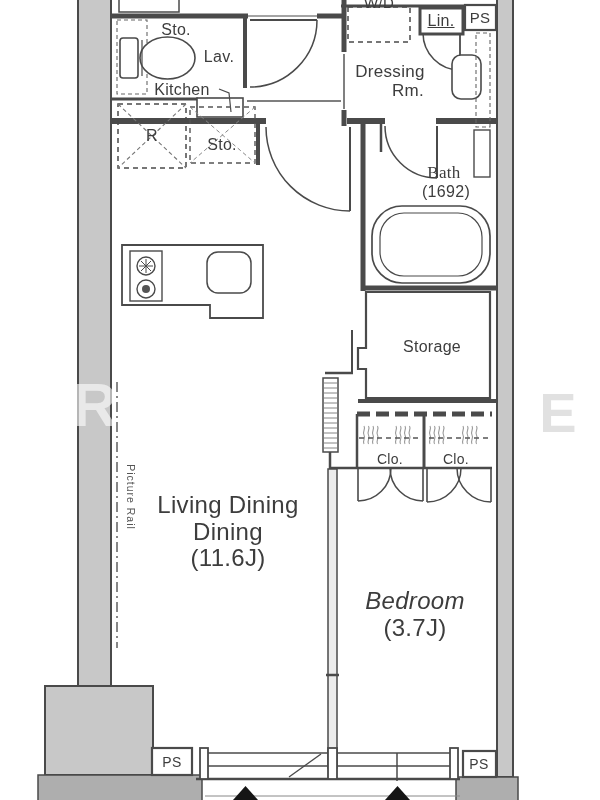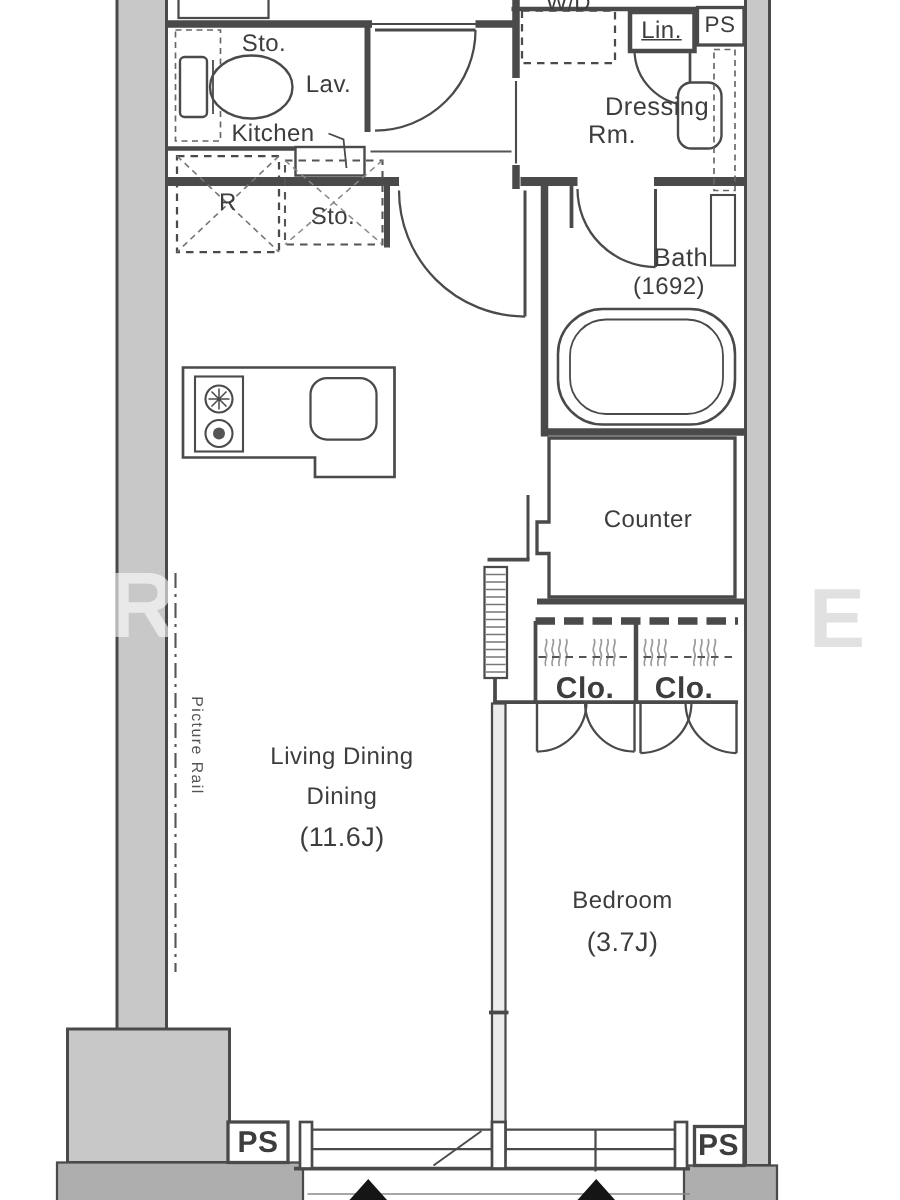--- a/index.html
+++ b/index.html
@@ -6,26 +6,26 @@
   .canvas{
     position:relative;width:600px;height:800px;background:#ffffff;
     overflow:hidden;font-family:"Liberation Sans",sans-serif;
   }
   .canvas svg{position:absolute;left:0;top:0;}
   .lbl{
     position:absolute;transform:translate(-50%,-50%);
     color:#3d3d3d;white-space:nowrap;line-height:1;
     font-family:"Liberation Sans",sans-serif;letter-spacing:.3px;
   }
-  .s20{font-size:16px;}
-  .s18{font-size:18px;}
+  .s20{font-size:24px;}
+  .s18{font-size:24px;}
   .s17{font-size:17px;}
   .s16{font-size:16px;}
   .s15{font-size:15px;}
-  .s14{font-size:20px;font-weight:bold;}
+  .s14{font-size:14px;}
   .vert{transform:translate(-50%,-50%) rotate(90deg);font-size:10.5px;color:#555;letter-spacing:1px;}
   .wm{position:absolute;transform:translate(-50%,-50%);font-weight:bold;}
   .wm-left{font-size:62px;color:rgba(255,255,255,0.60);}
   .wm-right{font-size:56px;color:rgba(120,120,120,0.22);}
 </style>
 </head>
 <body>
 
 <div class="canvas">
 
@@ -199,31 +199,31 @@
 
 <div class="wm wm-left" style="left:95px;top:404px;">R</div>
 <div class="wm wm-right" style="left:558px;top:412px;">E</div>
 
 <div class="lbl s16" style="left:176px;top:30px;">Sto.</div>
 <div class="lbl s16" style="left:219px;top:57px;">Lav.</div>
 <div class="lbl s16" style="left:182px;top:90px;">Kitchen</div>
 <div class="lbl s15" style="left:379px;top:2px;">W/D</div>
 <div class="lbl s16" style="left:441px;top:21px;text-decoration:underline;">Lin.</div>
 <div class="lbl s15" style="left:480px;top:17px;">PS</div>
-<div class="lbl s17" style="left:390px;top:71px;margin-left:48px;">Dressing</div>
+<div class="lbl s17" style="left:390px;top:71px;">Dressing</div>
 <div class="lbl s17" style="left:408px;top:90px;">Rm.</div>
-<div class="lbl s17" style="left:454px;top:172px;">Bath</div>
+<div class="lbl s17" style="left:444px;top:172px;font-family:Liberation Serif, serif;">Bath</div>
 <div class="lbl s16" style="left:446px;top:192px;">(1692)</div>
-<div class="lbl s16" style="left:432px;top:347px;">Counter</div>
+<div class="lbl s16" style="left:432px;top:347px;">Storage</div>
 <div class="lbl s16" style="left:152px;top:136px;">R</div>
 <div class="lbl s16" style="left:222px;top:145px;">Sto.</div>
 <div class="lbl s14" style="left:390px;top:459px;">Clo.</div>
 <div class="lbl s14" style="left:456px;top:459px;">Clo.</div>
 <div class="lbl s20" style="left:228px;top:505px;">Living Dining</div>
 <div class="lbl s20" style="left:228px;top:532px;">Dining</div>
 <div class="lbl s18" style="left:228px;top:558px;">(11.6J)</div>
-<div class="lbl s20" style="left:415px;top:601px;">Bedroom</div>
+<div class="lbl s20" style="left:415px;top:601px;font-style:italic;">Bedroom</div>
 <div class="lbl s18" style="left:415px;top:628px;">(3.7J)</div>
 <div class="lbl vert" style="left:131px;top:497px;">Picture Rail</div>
 <div class="lbl s14" style="left:172px;top:762px;">PS</div>
 <div class="lbl s14" style="left:479px;top:764px;">PS</div>
 
 </div>
 
 </body></html>

